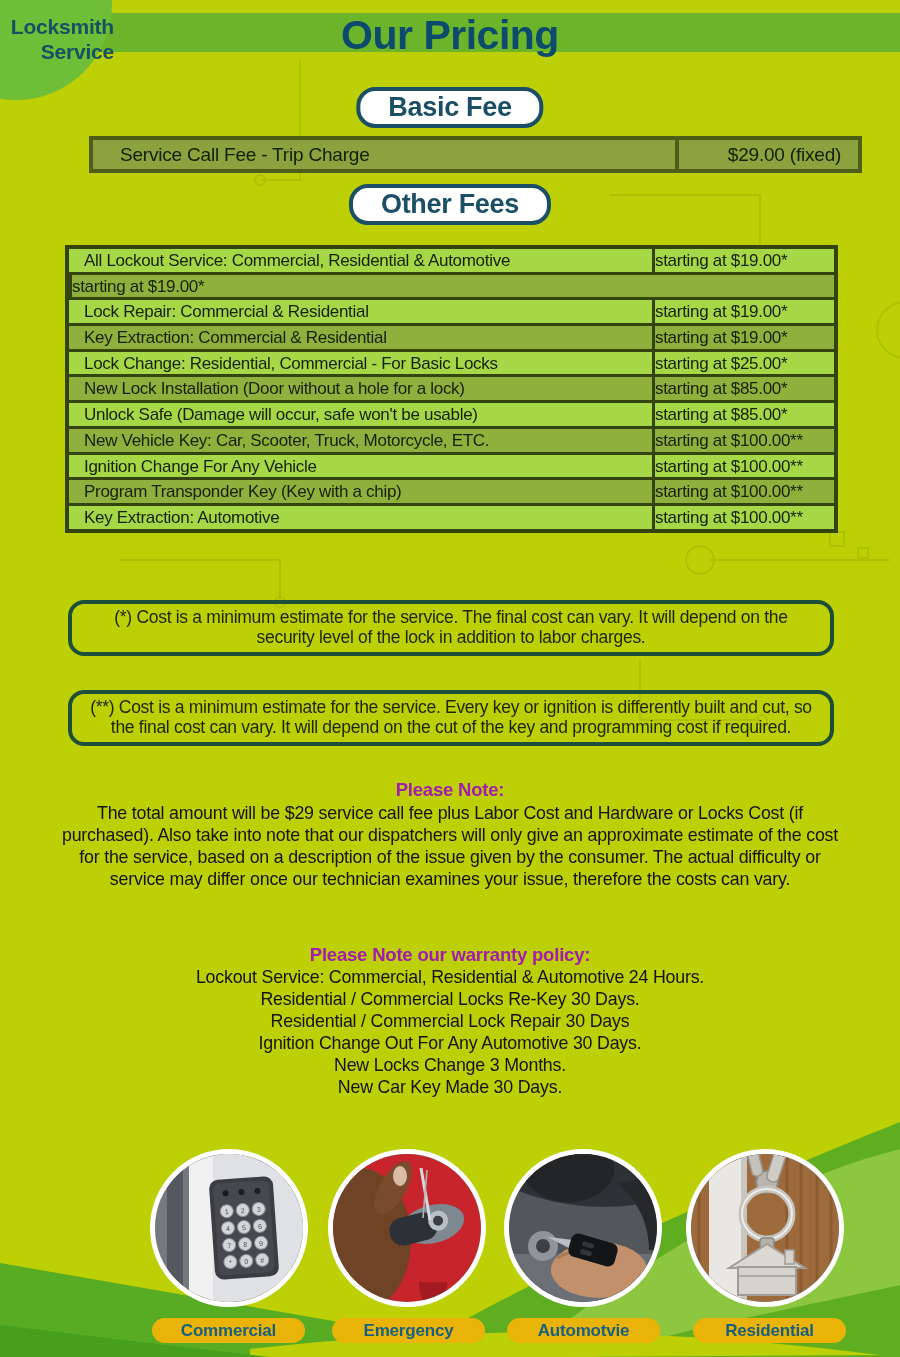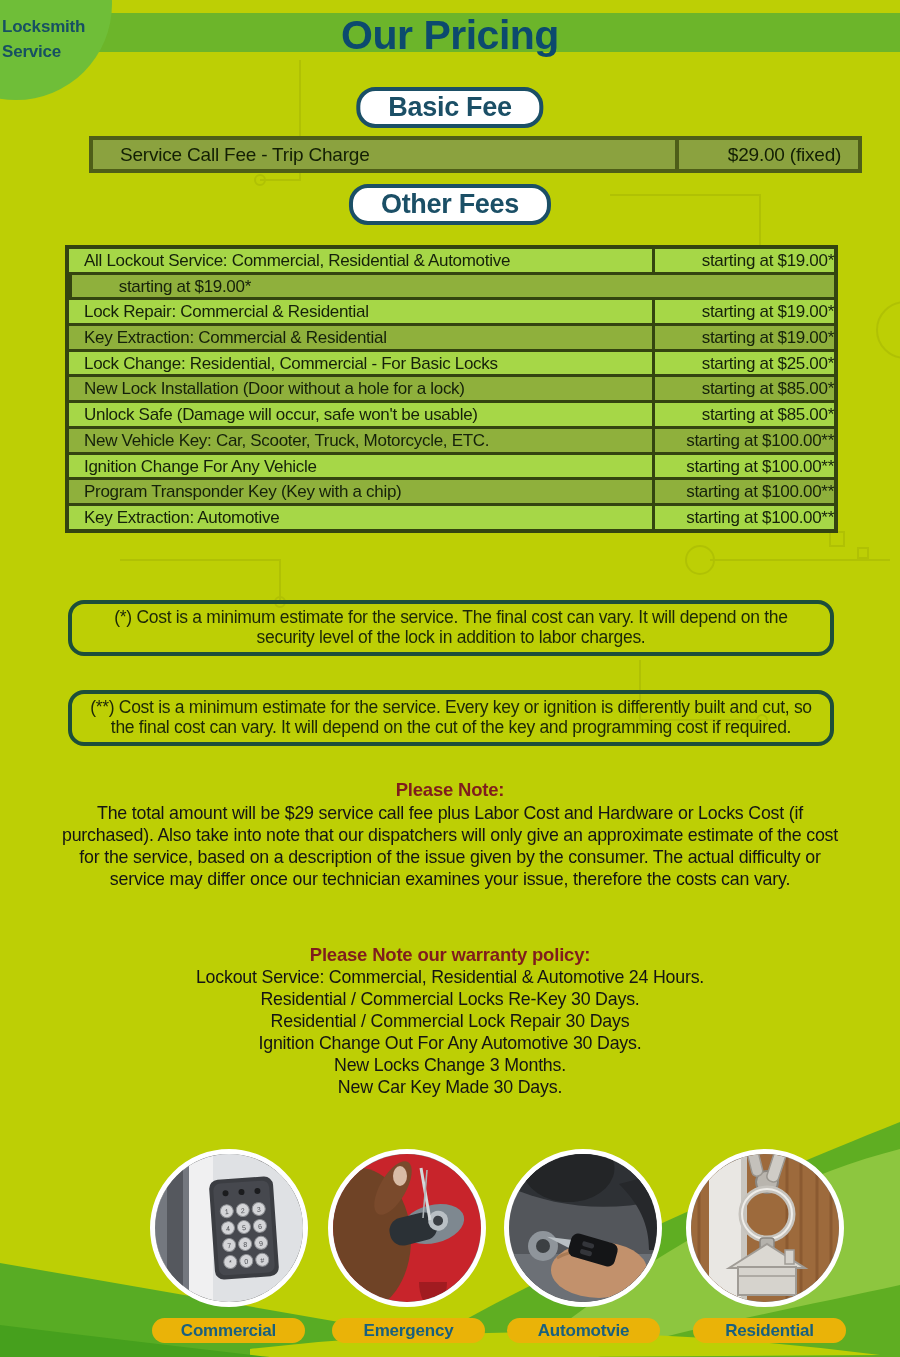--- a/index.html
+++ b/index.html
@@ -4,22 +4,22 @@
 <style>
   html,body{margin:0;padding:0;}
   .page{
     position:relative;width:900px;height:1357px;overflow:hidden;
     background:#bdcf05;
     font-family:"Liberation Sans",sans-serif;
   }
   
   .band{position:absolute;left:0;top:13px;width:900px;height:39px;background:#6cb52a;z-index:1;}
   .brand-circle{position:absolute;left:-80px;top:-92px;width:192px;height:192px;border-radius:50%;background:#6fbe38;z-index:2;}
-  .brand-text{position:absolute;left:2px;top:14px;width:112px;text-align:left;z-index:3;
-    color:#175062;font-weight:bold;font-size:17px;line-height:25px;letter-spacing:-0.2px;}
+  .brand-text{position:absolute;left:2px;top:14px;width:112px;text-align:right;z-index:3;
+    color:#175062;font-weight:bold;font-size:21px;line-height:25px;letter-spacing:-0.2px;}
   .page-title{position:absolute;left:0;top:12px;width:900px;text-align:center;z-index:2;
     color:#0c4a6e;font-weight:bold;font-size:41px;letter-spacing:-0.5px;}
   
   .badge{position:absolute;left:50%;transform:translateX(-50%);z-index:2;
     background:#ffffff;border:4px solid #1b4f66;border-radius:19px;
     padding:0 28px;height:33px;line-height:32px;
     color:#1b4f66;font-weight:bold;font-size:27px;letter-spacing:-0.3px;}
   .badge-basic{top:87px;}
   .badge-other{top:184px;}
   
@@ -29,31 +29,31 @@
   .basic-table .prc{width:183px;box-sizing:border-box;border-left:4px solid #4e5e18;text-align:center;
     font-size:19px;color:#131f04;line-height:29px;letter-spacing:-0.2px;padding-left:32px;}
   
   .fees-table{position:absolute;left:65px;top:245px;width:773px;box-sizing:border-box;
     border:4px solid #344410;z-index:2;}
   .fee-row{display:flex;height:22.7px;border-bottom:3px solid #344410;}
   .fee-row:last-child{border-bottom:none;}
   .fee-row:nth-child(odd){background:#a6d747;}
   .fee-row:nth-child(even){background:#8fb03c;}
   .fee-row .svc{flex:1;padding-left:15px;font-size:17px;color:#15210a;line-height:23px;letter-spacing:-0.3px;}
-  .fee-row .prc{width:182px;box-sizing:border-box;border-left:3px solid #344410;text-align:right;
+  .fee-row .prc{width:182px;box-sizing:border-box;border-left:3px solid #344410;text-align:left;
     font-size:17px;color:#15210a;line-height:23px;letter-spacing:-0.3px;}
   
   .note-box{position:absolute;left:68px;width:766px;box-sizing:border-box;z-index:2;
     border:4px solid #1d4e3a;border-radius:16px;padding:3px 18px 5px 18px;
     text-align:center;font-size:17.5px;line-height:20px;color:#1c2708;letter-spacing:-0.3px;}
   .note-1{top:600px;}
   .note-2{top:690px;}
   
   .red-heading{position:absolute;left:0;width:900px;text-align:center;z-index:2;
-    color:#7f1d1d;font-weight:bold;font-size:18.5px;letter-spacing:-0.2px;}
+    color:#a21caf;font-weight:bold;font-size:18.5px;letter-spacing:-0.2px;}
   .pn-heading{top:779px;}
   .pn-body{position:absolute;left:55px;top:802px;width:790px;text-align:center;z-index:2;
     font-size:17.8px;line-height:22px;color:#141414;letter-spacing:-0.2px;}
   .wr-heading{top:944px;}
   .wr-lines{position:absolute;left:55px;top:966px;width:790px;text-align:center;z-index:2;
     font-size:17.8px;line-height:22px;color:#141414;letter-spacing:-0.2px;}
   
   .bottom-decor{position:absolute;left:0;top:1027px;width:900px;height:330px;z-index:1;}
   .top-decor{position:absolute;left:0;top:0;width:900px;height:900px;z-index:0;opacity:0.2;}
   

